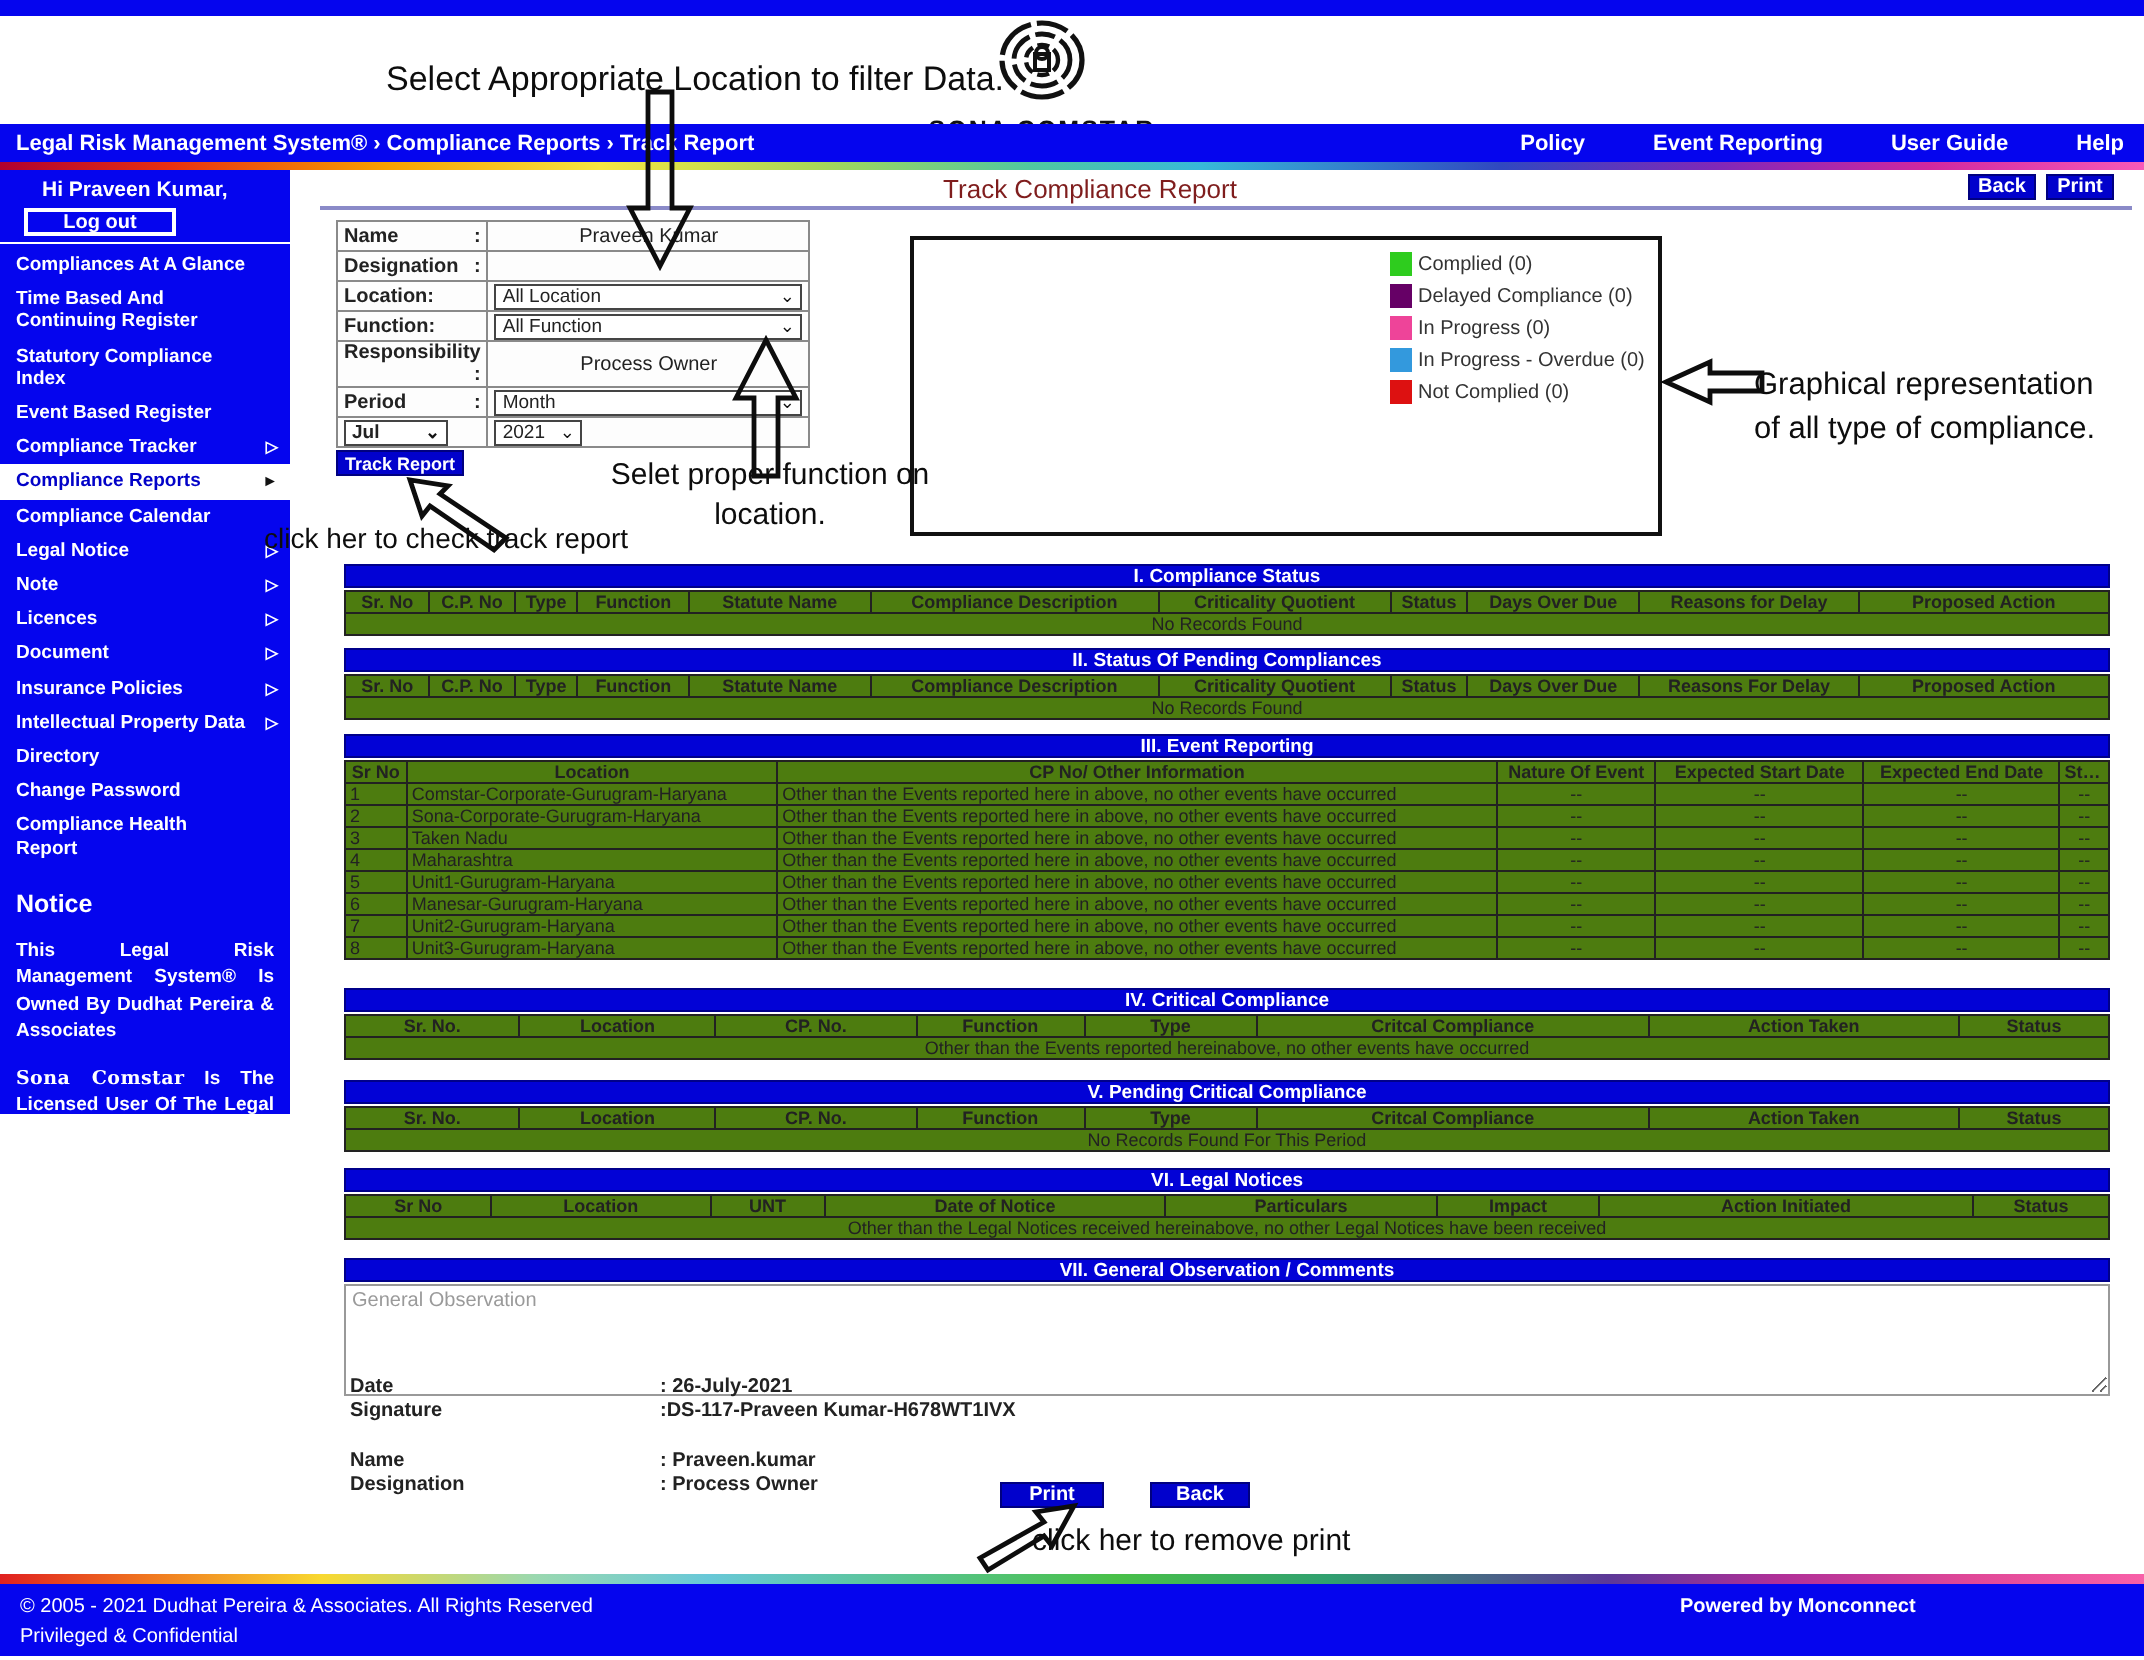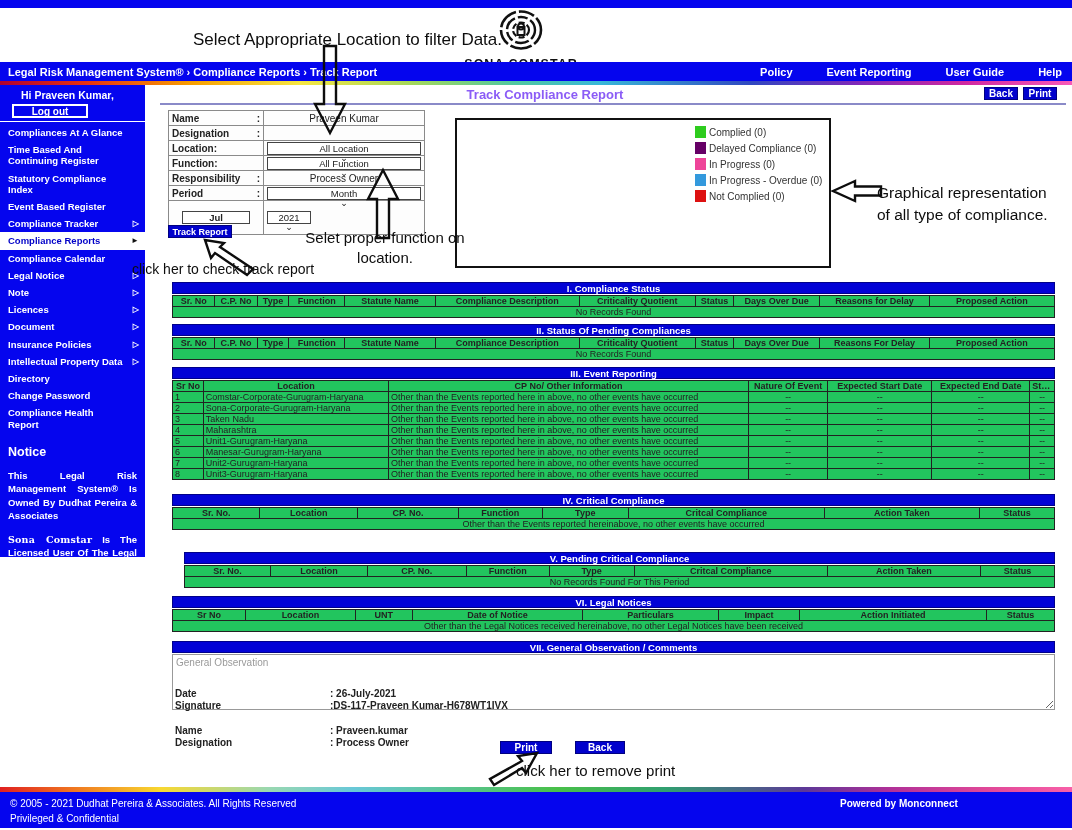--- a/index.html
+++ b/index.html
@@ -36,38 +36,38 @@
   .side-item .side-label { max-width:118px; }
   .side-item.active { background:#fff; color:#0202c8; }
   .side-arrow { font-size:8px; }
   .side-item.active .side-arrow { color:#111; }
   .notice-box { padding:4px 8px 0; }
   .notice-title { font-size:12.5px; font-weight:bold; margin:8px 0 10px; }
   .notice-p { font-size:9.5px; font-weight:bold; text-align:justify; line-height:1.42; margin-bottom:10px; }
   .brand { font-family:"DejaVu Serif", serif; letter-spacing:.2px; }
 
   
-  .page-title { left:155px; top:87px; width:780px; text-align:center; font-size:13px; font-weight:bold; color:#8b5cf6; }
+  .page-title { left:155px; top:87px; width:780px; text-align:center; font-size:13px; font-weight:normal; color:#7f1d1d; }
   .btn { background:#0101cc; color:#fff; font-weight:bold; text-align:center;
          border:1px solid #000080; cursor:pointer; }
   .back-top { left:984px; top:87px; width:34px; height:13px; font-size:10px; line-height:11px; }
   .print-top { left:1023px; top:87px; width:34px; height:13px; font-size:10px; line-height:11px; }
   .hr { left:160px; top:103px; width:906px; height:2px; background:#8a8ac8; }
 
   
   .form-tbl { left:168px; top:110px; width:235px; border-collapse:collapse; background:#fdfdfd; }
   .form-tbl td { border:1px solid #8a8a8a; height:15px; font-size:10px; color:#222; padding:0 3px; }
   .f-label { width:74px; font-weight:bold; white-space:nowrap; }
   .f-colon { float:right; font-weight:bold; }
   .f-value { text-align:center; }
   .select { display:flex; justify-content:space-between; align-items:center; background:#fff;
-            border:1px solid #444; height:13px; font-size:9.5px; padding:0 3px; margin:0 auto; cursor:pointer;flex-direction:column; }
+            border:1px solid #444; height:13px; font-size:9.5px; padding:0 3px; margin:0 auto; cursor:pointer; }
   .sel-chev { font-size:9px; line-height:8px; color:#111; }
   .sel-wide { width:154px; }
-  .sel-month { width:68px; margin:10px; }
+  .sel-month { width:52px; margin:0; }
   .sel-year { width:44px; margin:0; }
   .track-btn { left:168px; top:225px; width:64px; height:13px; font-size:9px; line-height:12px; }
 
   
   .graph-box { left:455px; top:118px; width:376px; height:150px; border:2px solid #111; background:#fff; }
   .legend { position:absolute; left:238px; top:6px; }
   .lg-row { display:flex; align-items:center; margin-bottom:4px; }
   .lg-sw { width:11px; height:12px; margin-right:3px; display:inline-block; }
   .lg-t { font-size:10px; color:#333; white-space:nowrap; }
 
@@ -77,21 +77,21 @@
   .track-note { left:132px; top:261px; font-size:14px; }
   .graph-note { left:877px; top:182px; width:178px; font-size:15.5px; line-height:22px; }
   .print-note { left:516px; top:762px; font-size:15px; }
   svg.arrow { position:absolute; z-index:25; overflow:visible; }
   svg.arrow polygon { fill:none; stroke:#0d0d0d; stroke-width:2.4; stroke-linejoin:miter; }
 
   
   .tables-wrap { left:172px; top:282px; width:883px; }
   .tbl-title { background:#0202d6; color:#fff; font-weight:bold; font-size:9.5px; text-align:center;
                height:12px; line-height:12px; border:1px solid #00008a; margin-bottom:1px; }
-  .rep-tbl { width:100%; border-collapse:collapse; table-layout:fixed; background:#22c55e; }
+  .rep-tbl { width:100%; border-collapse:collapse; table-layout:fixed; background:#4d7c0f; }
   .rep-tbl th, .rep-tbl td { border:1px solid #222; font-size:9px; height:11px; padding:0 2px;
                overflow:hidden; white-space:nowrap; text-overflow:ellipsis; color:#222; }
   .rep-tbl th { font-weight:bold; text-align:center; }
   .rep-tbl td { text-align:center; }
   .rep-tbl td.l { text-align:left; }
   .rep-tbl td.empty { text-align:center; }
   .obs-area { width:100%; height:56px; border:1px solid #999; font-family:"Liberation Sans",sans-serif;
               font-size:10px; padding:2px 3px; color:#333; display:block; }
   .obs-area::placeholder { color:#9a9a9a; }
 
@@ -489,21 +489,21 @@
               <td class="l">Unit3-Gurugram-Haryana</td>
               <td class="l">Other than the Events reported here in above, no other events have occurred</td>
               <td>--</td>
               <td>--</td>
               <td>--</td>
               <td>--</td>
             </tr>
           </tbody>
         </table>
       </div>
-      <div style="margin-bottom: 22px;">
+      <div style="margin-bottom: 10px;">
         <div class="tbl-title">IV. Critical Compliance</div>
         <table class="rep-tbl">
           <colgroup>
             <col style="width: 9.9%;">
             <col style="width: 11.1%;">
             <col style="width: 11.4%;">
             <col style="width: 9.5%;">
             <col style="width: 9.8%;">
             <col style="width: 22.2%;">
             <col style="width: 17.6%;">
@@ -521,21 +521,21 @@
               <th>Status</th>
             </tr>
           </thead>
           <tbody>
             <tr>
               <td class="empty" colspan="8">Other than the Events reported hereinabove, no other events have occurred</td>
             </tr>
           </tbody>
         </table>
       </div>
-      <div style="margin-bottom: 8px; margin-left: 12px;">
+      <div style="margin-bottom: 8px;">
         <div class="tbl-title">V. Pending Critical Compliance</div>
         <table class="rep-tbl">
           <colgroup>
             <col style="width: 9.9%;">
             <col style="width: 11.1%;">
             <col style="width: 11.4%;">
             <col style="width: 9.5%;">
             <col style="width: 9.8%;">
             <col style="width: 22.2%;">
             <col style="width: 17.6%;">

